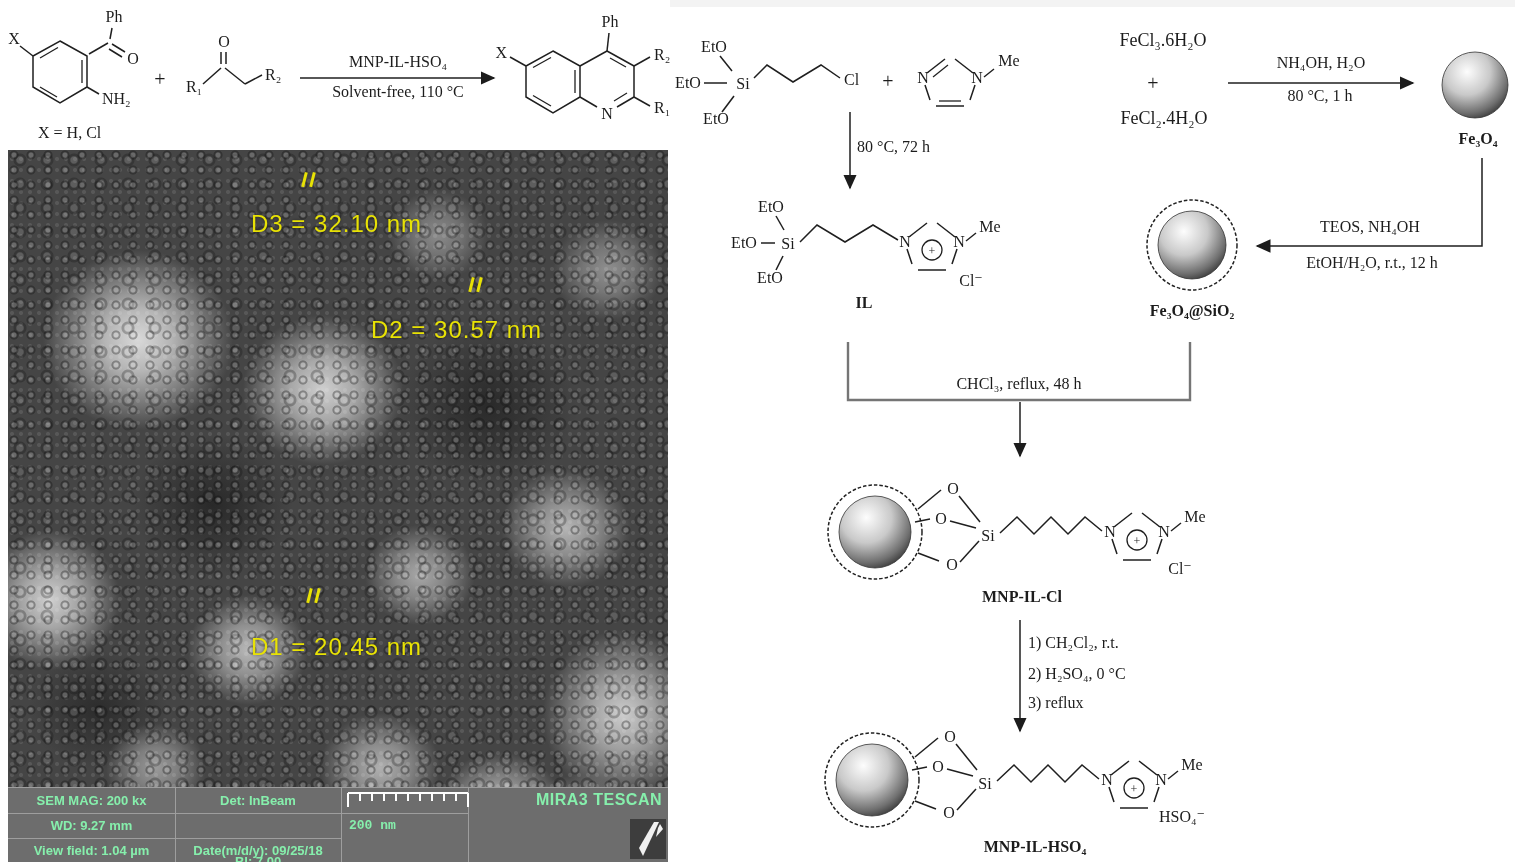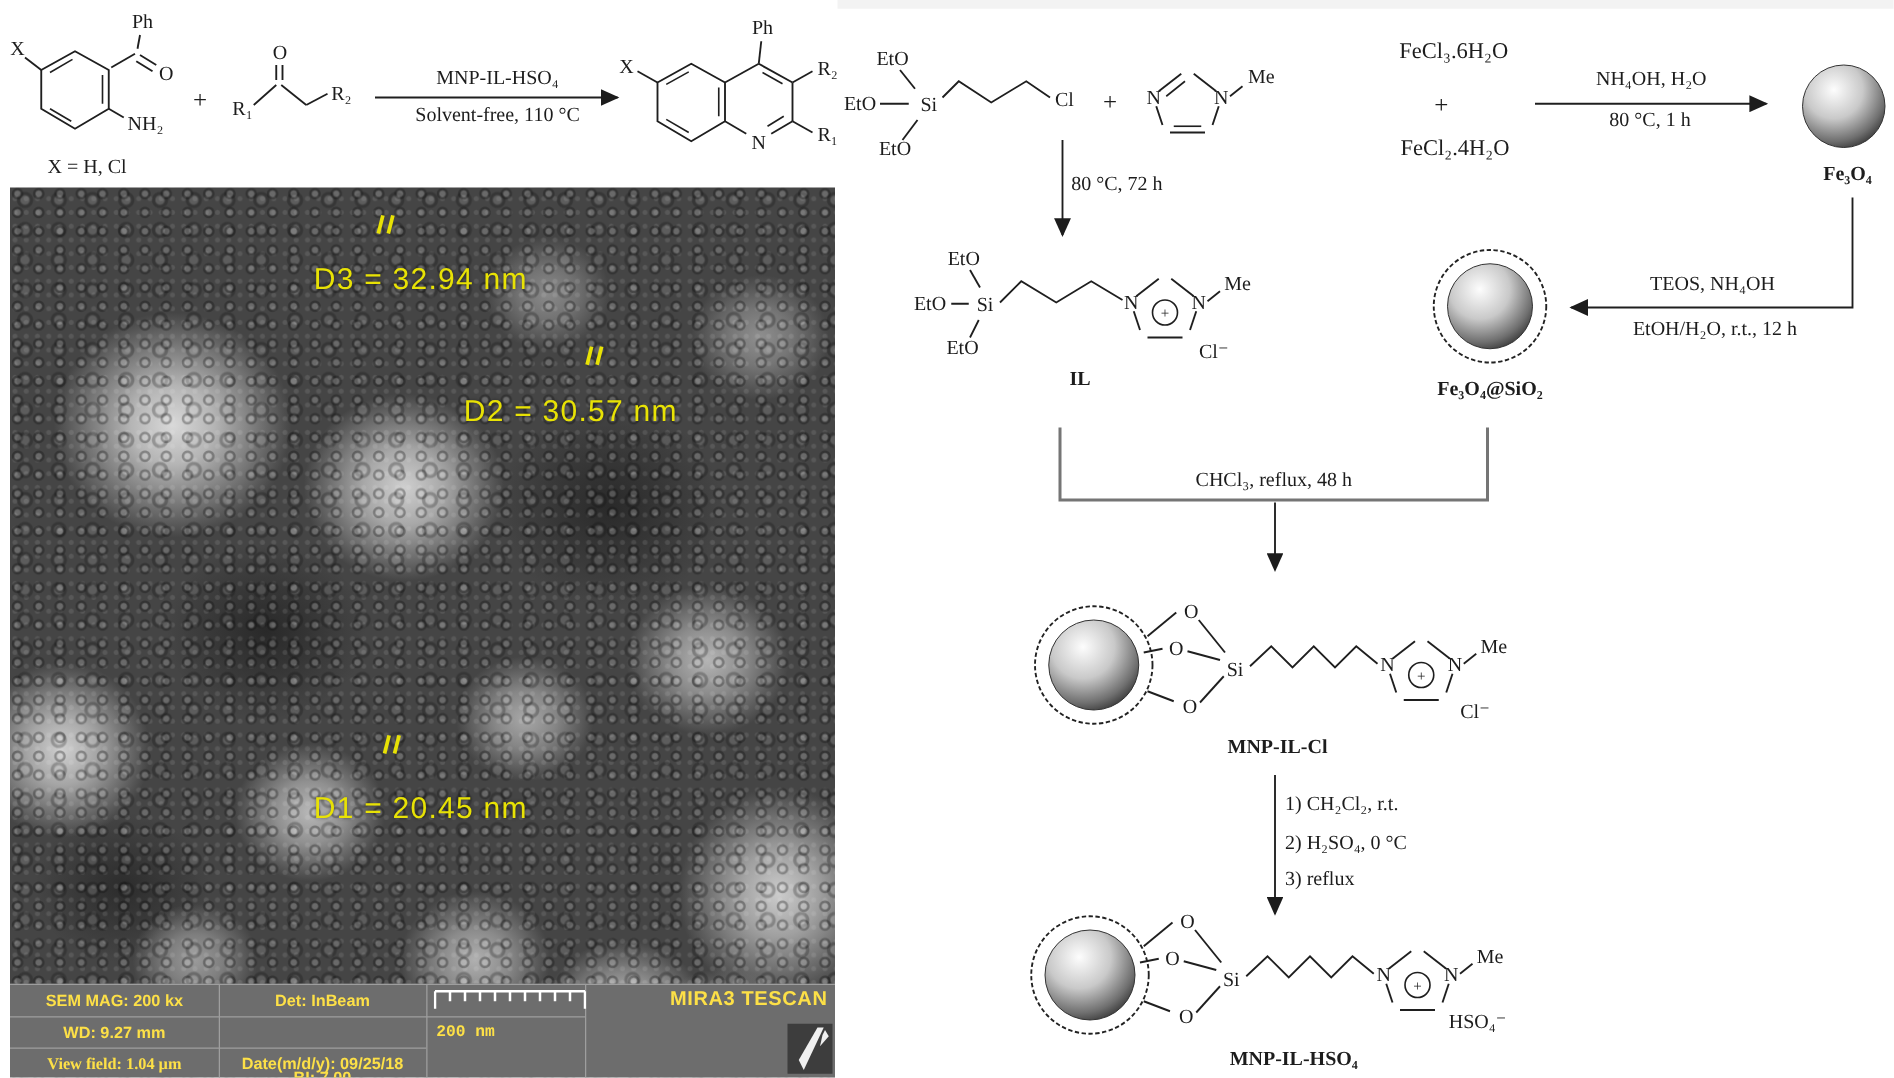--- a/index.html
+++ b/index.html
@@ -55,21 +55,21 @@
   }
   .sem-ann { position:absolute; z-index:2; color:#e8e205;
     font-family:"Liberation Sans","DejaVu Sans",sans-serif;
     font-size:24px; letter-spacing:1px; text-shadow:0 0 3px rgba(0,0,0,0.45); white-space:nowrap; }
   .marker { position:absolute; z-index:2; width:14px; height:16px; }
   .marker .tick { position:absolute; width:2.5px; height:15px; background:#e8e205; transform:rotate(14deg); }
   .marker .tick.t2 { left:8px; }
 
   
   .sem-bar { position:absolute; left:0; bottom:0; width:660px; height:75px; background:#6d6d6d;
-    z-index:3; color:#fde047; font-family:"Liberation Sans","DejaVu Sans",sans-serif;
+    z-index:3; color:#86efac; font-family:"Liberation Sans","DejaVu Sans",sans-serif;
     font-size:13px; font-weight:bold; border-top:1px solid #9e9e9e; }
   .sem-bar .cell { position:absolute; height:25px; line-height:25px; text-align:center; white-space:nowrap; }
   .sem-bar .vline { position:absolute; width:1px; background:#9e9e9e; top:0; height:75px; }
   .sem-bar .hline { position:absolute; height:1px; background:#9e9e9e; }
   .brand { position:absolute; right:6px; top:3px; font-size:16px; letter-spacing:0.5px; }
   .logo-box { position:absolute; right:2px; bottom:3px; width:36px; height:40px; background:#3d3d3d; }
   .ruler { position:absolute; left:339px; top:4px; }
   .scale-txt { position:absolute; left:341px; top:25px; height:25px; line-height:25px;font-family:Liberation Mono, monospace; }
 </style>
 </head>
@@ -143,21 +143,21 @@
     <line class="bd" x1="526" y1="66" x2="510" y2="57"></line>
     <text x="507" y="58" text-anchor="end">X</text>
   </g>
 </svg>
 
 <div class="sem-field">
   <div class="marker" style="left:295px; top:22px;">
     <div class="tick"></div>
       <div class="tick t2"></div>
   </div>
-  <div class="sem-ann" style="left:243px; top:60px;">D3 = 32.94 nm</div>
+  <div class="sem-ann" style="left:243px; top:60px;">D3 = 32.10 nm</div>
 
   <div class="marker" style="left:462px; top:127px;">
     <div class="tick"></div>
       <div class="tick t2"></div>
   </div>
   <div class="sem-ann" style="left:363px; top:166px;">D2 = 30.57 nm</div>
 
   <div class="marker" style="left:300px; top:438px;">
     <div class="tick"></div>
       <div class="tick t2"></div>
@@ -168,21 +168,21 @@
     <div class="vline" style="left:167px;"></div>
     <div class="vline" style="left:333px;"></div>
     <div class="vline" style="left:460px;"></div>
     <div class="hline" style="left:0; top:25px; width:460px;"></div>
     <div class="hline" style="left:0; top:50px; width:333px;"></div>
 
     <div class="cell" style="left:0; top:0; width:167px;">SEM MAG: 200 kx</div>
     <div class="cell" style="left:167px; top:0; width:166px;text-align:center;">Det: InBeam</div>
     <div class="cell" style="left:0; top:25px; width:167px;">WD: 9.27 mm</div>
     <div class="cell" style="left:167px; top:41px; width:166px;margin-top:20px;">BI: 7.00</div>
-    <div class="cell" style="left:0; top:50px; width:167px;font-family:Liberation Serif, serif;">View field: 1.04 µm</div>
+    <div class="cell" style="left:0; top:50px; width:167px;">View field: 1.04 µm</div>
     <div class="cell" style="left:167px; top:50px; width:166px;">Date(m/d/y): 09/25/18</div>
 
     <svg class="ruler" width="122" height="18" viewBox="0 0 122 18">
       <path d="M1,1 H121 M1,1 V15 M121,1 V15 M13,1 V9 M25,1 V9 M37,1 V9 M49,1 V9 M61,1 V9 M73,1 V9 M85,1 V9 M97,1 V9 M109,1 V9" stroke="#ffffff" stroke-width="2" fill="none"></path>
     </svg>
     <div class="scale-txt">200 nm</div>
 
     <div class="brand">MIRA3 TESCAN</div>
     <div class="logo-box">
       <svg width="36" height="40" viewBox="0 0 36 40">

